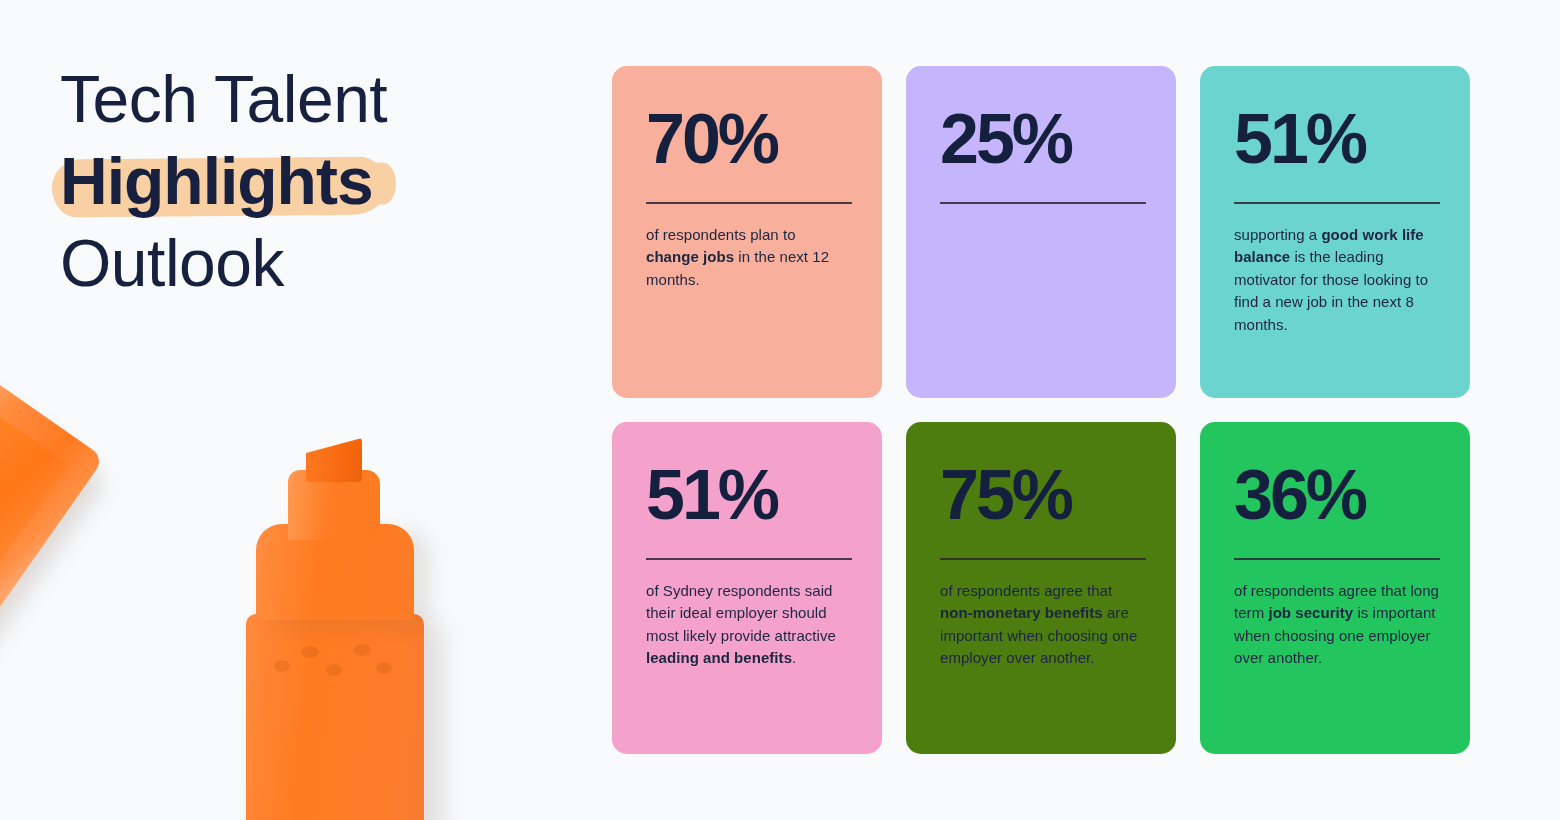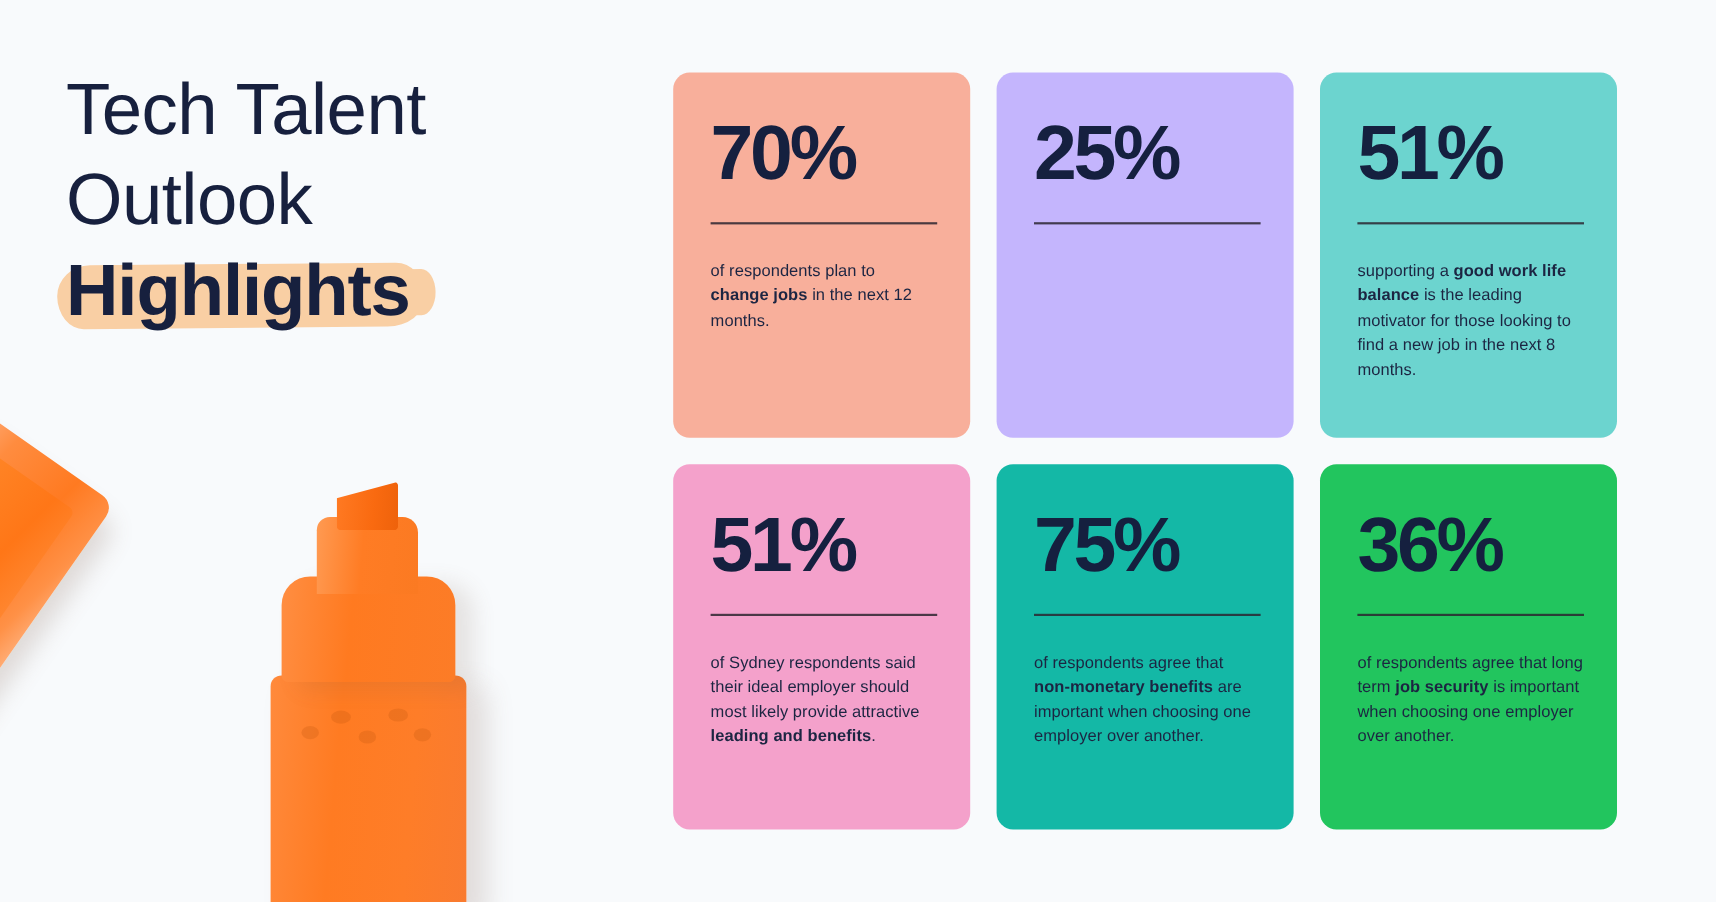--- a/index.html
+++ b/index.html
@@ -202,42 +202,42 @@
 
   .stat-rule {
     margin-top: 26px;
     width: 206px;
     height: 1.5px;
     background: #2C2630;
     opacity: 0.85;
   }
 
   .stat-desc {
-    margin-top: 32px;
+    margin-top: 20px;
     font-size: 15px;
     line-height: 22.5px;
     color: #1C2542;
     letter-spacing: 0.05px;
     max-width: 212px;
   }
 
   .stat-desc b { font-weight: 700; }
 </style>
 </head>
 <body style="background: rgb(248, 250, 252);">
 
 <div id="left-panel">
 
   <div id="headline">
     <div class="headline-line">Tech Talent</div>
-    <div class="headline-line">Outlook</div>
     <div class="headline-line accent">
       <span id="highlight-swatch" style="background: rgb(249, 207, 164);"></span>
       <span class="accent-text">Highlights</span>
     </div>
+    <div class="headline-line">Outlook</div>
   </div>
 
   <div id="highlighter-photo">
     <div id="pen-cap">
       <div id="pen-cap-inner"></div>
 
     </div>
     <div id="pen-body">
       <div id="pen-barrel">
         <svg id="pen-grip-dots" viewBox="0 0 130 48">
@@ -269,21 +269,21 @@
     <div class="stat-card" style="background: rgb(108, 212, 207);">
       <div class="stat-value">51%</div>
       <div class="stat-rule"></div>
       <div class="stat-desc"><span>supporting a </span><b>good work life balance</b><span> is the leading motivator for those looking to find a new job in the next 8 months.</span></div>
     </div>
     <div class="stat-card" style="background: rgb(244, 161, 203);">
       <div class="stat-value">51%</div>
       <div class="stat-rule"></div>
       <div class="stat-desc"><span>of Sydney respondents said their ideal employer should most likely provide attractive </span><b>leading and benefits</b><span>.</span></div>
     </div>
-    <div class="stat-card" style="background: #14b8a6;">
+    <div class="stat-card" style="background: #4d7c0f;">
       <div class="stat-value">75%</div>
       <div class="stat-rule"></div>
       <div class="stat-desc"><span>of respondents agree that </span><b>non-monetary benefits</b><span> are important when choosing one employer over another.</span></div>
     </div>
     <div class="stat-card" style="background: #22c55e;">
       <div class="stat-value">36%</div>
       <div class="stat-rule"></div>
       <div class="stat-desc"><span>of respondents agree that long term </span><b>job security</b><span> is important when choosing one employer over another.</span></div>
     </div>
   </div>

